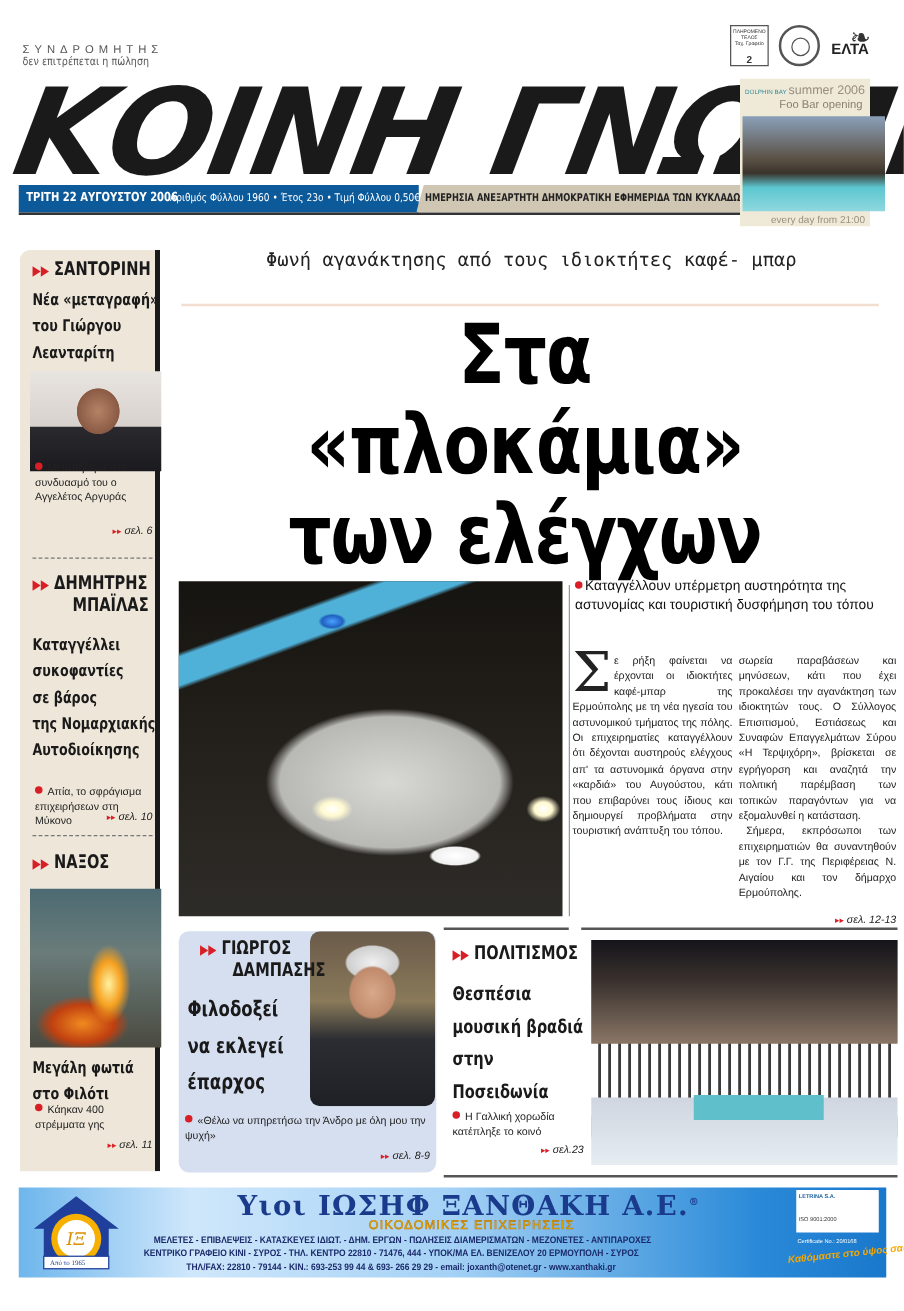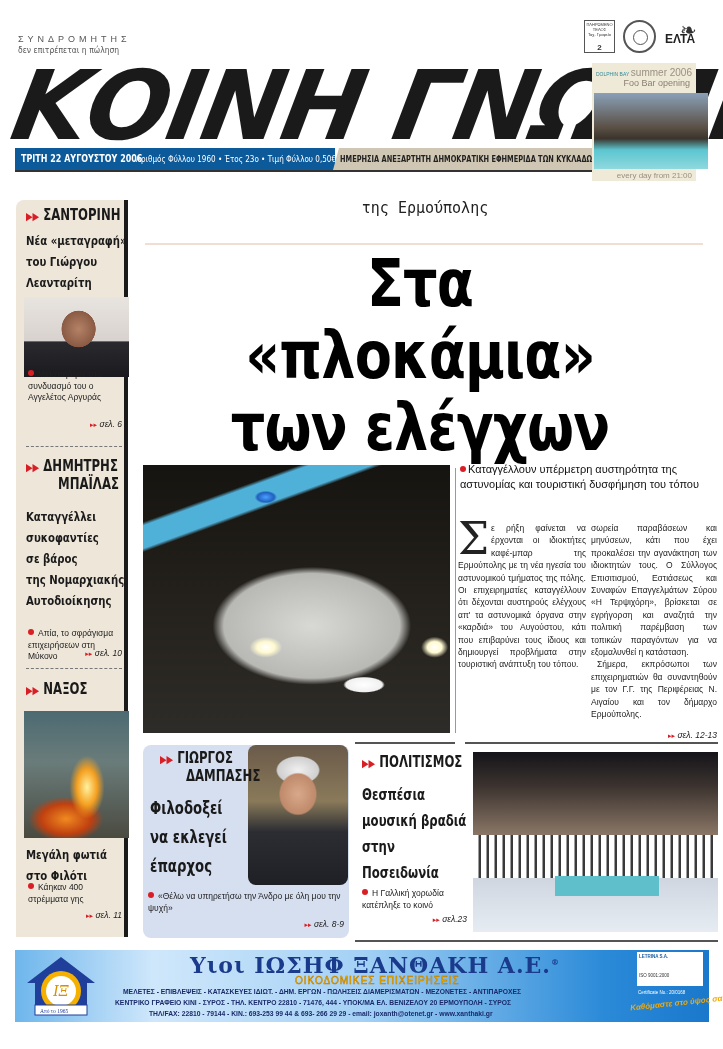--- a/index.html
+++ b/index.html
@@ -183,21 +183,21 @@
   <div class="side-title">στο Φιλότι</div>
 </div>
 <div class="abs bullet-text" style="left:28px; top:882px; width:96px;">
   <span class="dot"></span><span>Κάηκαν 400 στρέμματα γης</span>
 </div>
 <div class="abs page-ref" style="left:28px; top:910px; width:94px;">
   <span class="pr-arrow">▸▸</span> <span>σελ. 11</span>
 </div>
 
 <div class="abs kicker">
-  <div>της Ερμούπολης</div>
+  <div>Φωνή αγανάκτησης από τους ιδιοκτήτες καφέ- μπαρ</div>
 </div>
 <div class="abs kicker-line"></div>
 <div class="abs headline">
   <div>Στα «πλοκάμια»</div>
   <div>των ελέγχων</div>
 </div>
 
 <div class="abs photo-police"></div>
 <div class="abs col-rule"></div>
 

